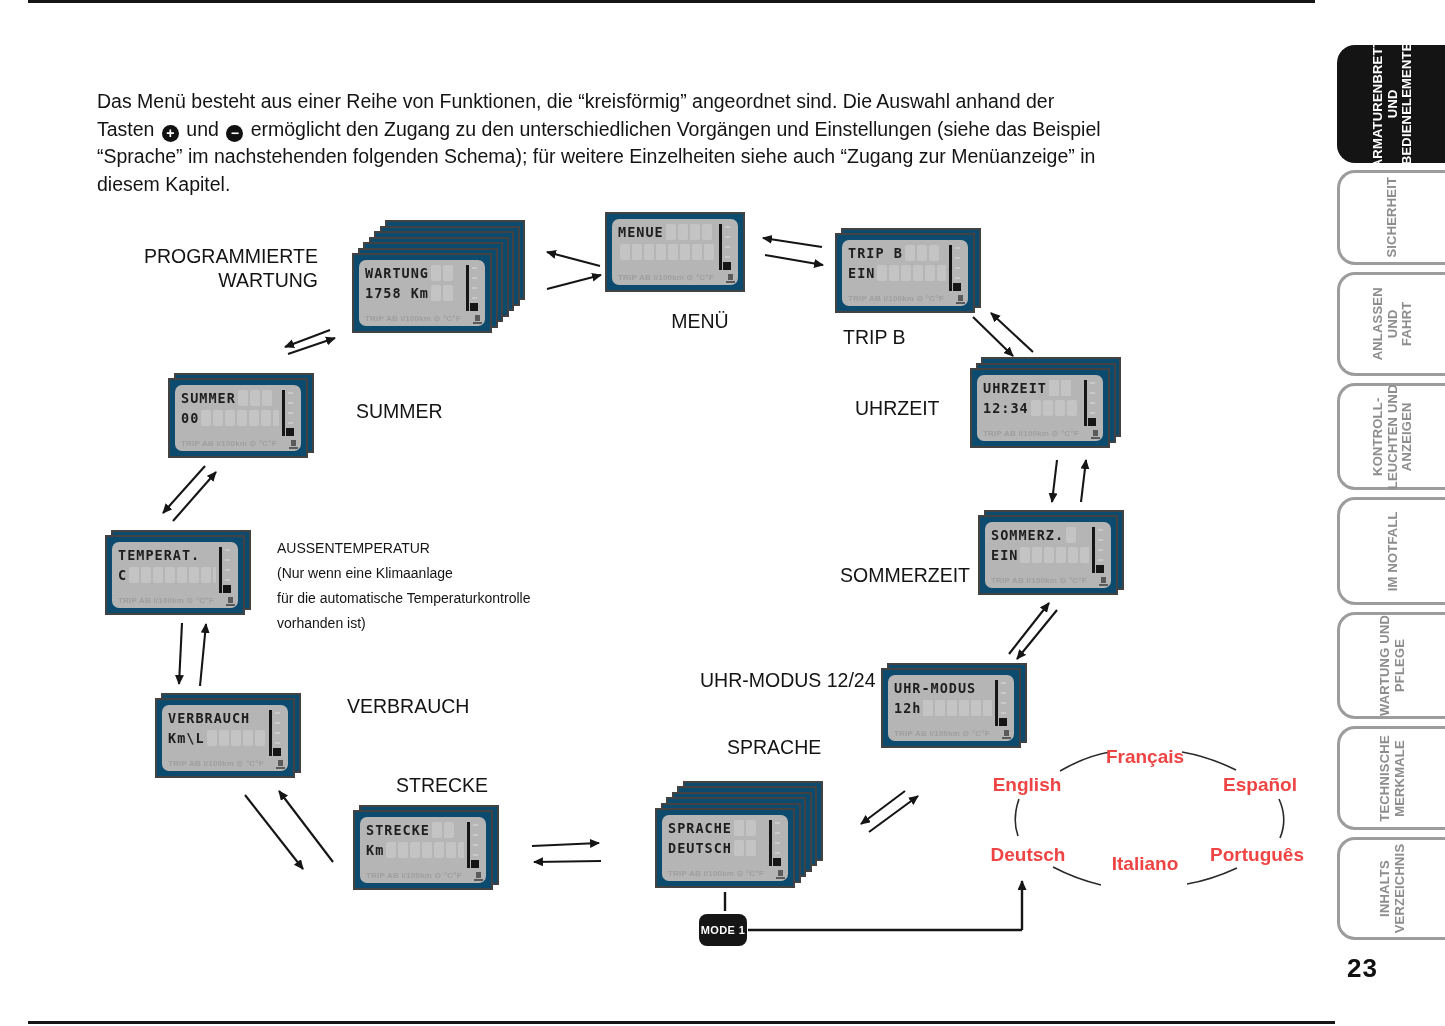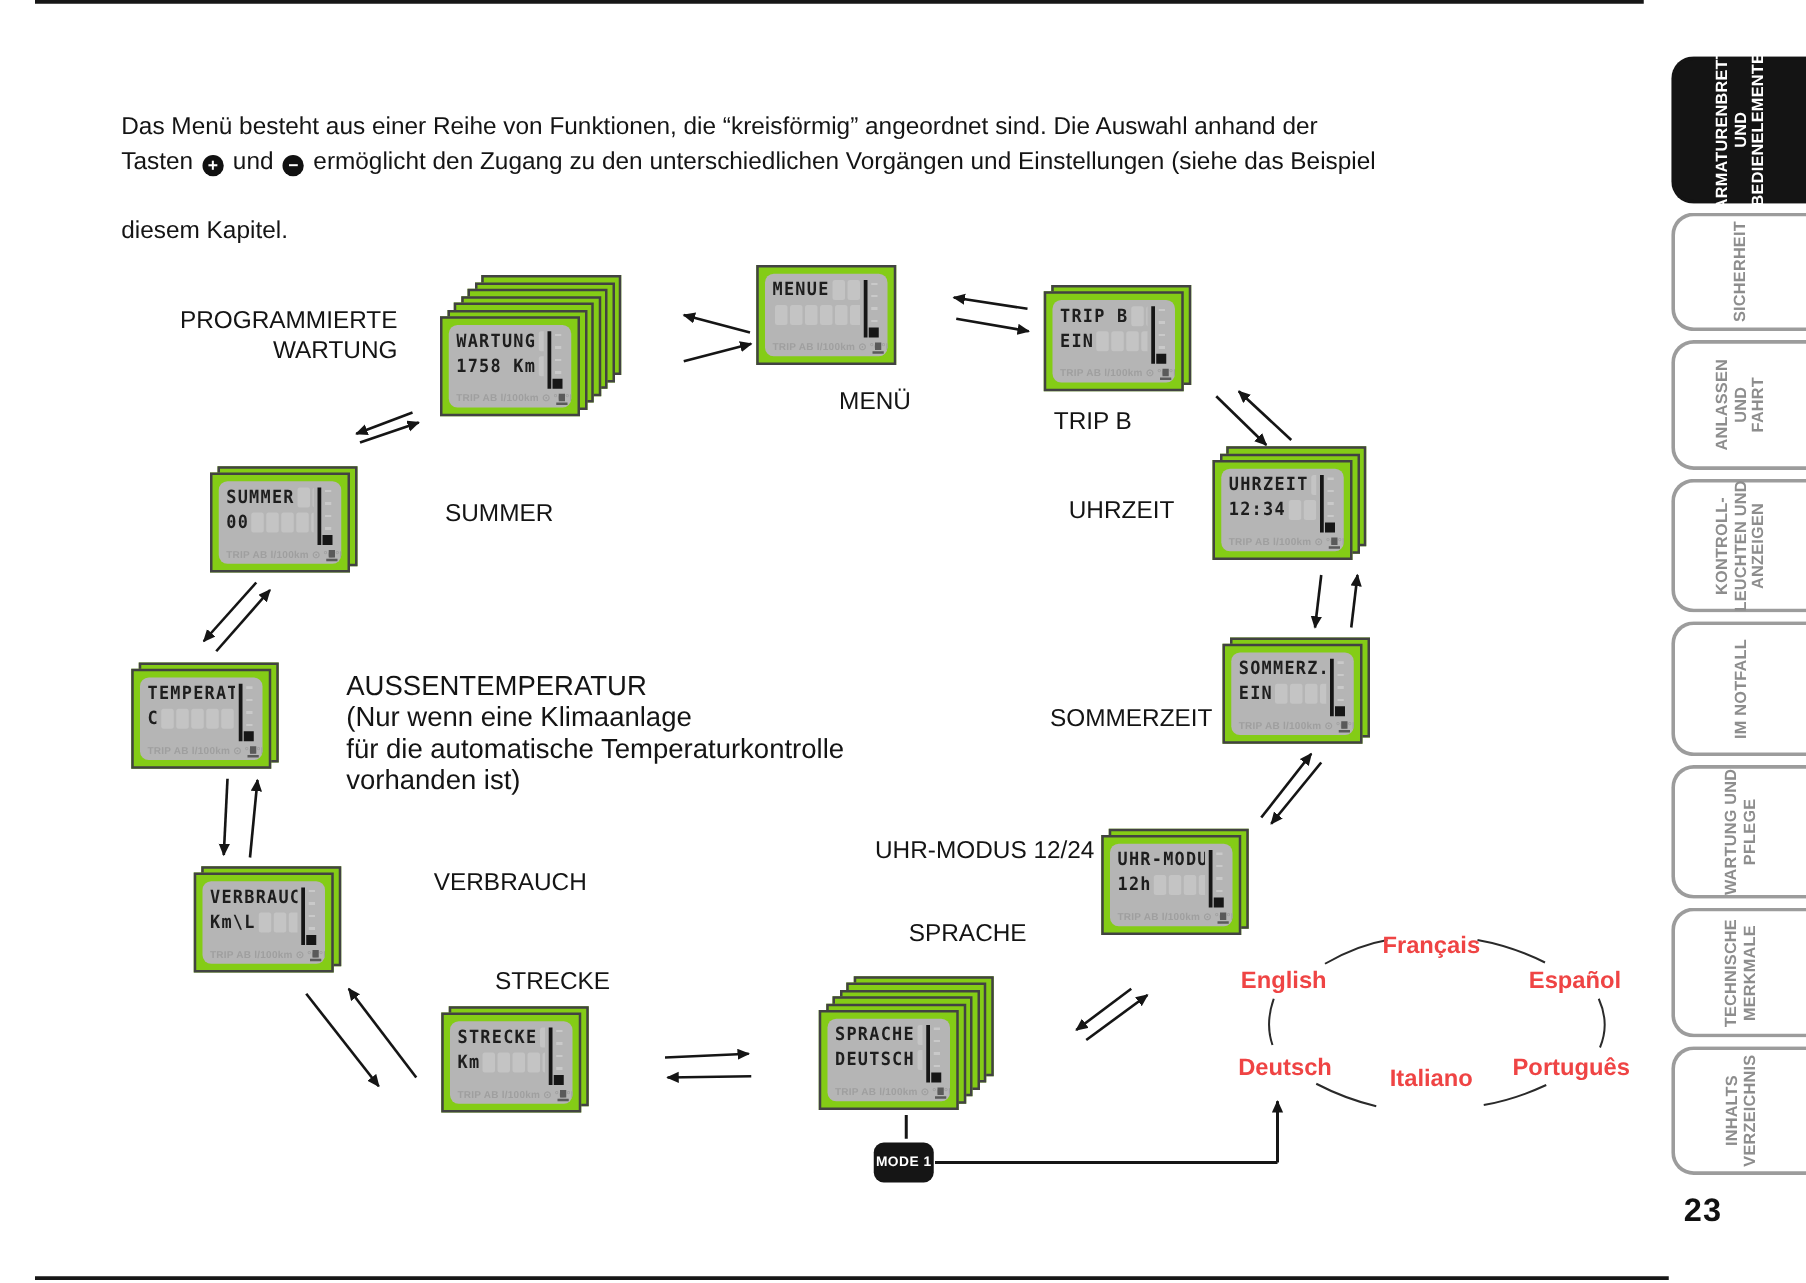--- a/index.html
+++ b/index.html
@@ -6,42 +6,42 @@
   #page{position:relative;width:1445px;height:1026px;background:#fff;overflow:hidden;
         font-family:"Liberation Sans",sans-serif;color:#151515;}
   .rule{position:absolute;background:#161616;}
   
   #title{position:absolute;left:97px;top:44px;font-size:22px;font-weight:700;letter-spacing:.4px;color:#111;}
   #intro{position:absolute;left:97px;top:88px;width:1195px;font-size:19.5px;line-height:27.5px;color:#141414;}
   .circle-btn{display:inline-block;width:17px;height:17px;border-radius:50%;background:#111;color:#fff;
               font-size:14px;line-height:17px;text-align:center;font-weight:700;vertical-align:-2px;margin:0 2px;}
   
   .lcd-stack{position:absolute;width:140px;height:80px;}
-  .back-card,.lcd-card{position:absolute;width:112px;height:80px;background:#84cc16;
+  .back-card,.lcd-card{position:absolute;width:140px;height:80px;background:#0c4a6e;
         border:2px solid #424242;box-sizing:border-box;}
   .lcd-screen{position:absolute;left:5px;top:5px;right:5px;bottom:5px;background:#b5b5b5;border-radius:7px;overflow:hidden;}
   .lcd-row{position:absolute;left:6px;right:22px;height:19px;display:flex;align-items:center;gap:2px;overflow:hidden;}
   .lcd-row.r1{top:3px;} .lcd-row.r2{top:23px;}
   .seg-text{font-family:"DejaVu Sans Mono",monospace;font-weight:700;font-size:13.5px;
             letter-spacing:1px;color:#1e1e1e;white-space:pre;transform:scaleY(1.08);}
   .ghost{display:inline-block;width:10px;height:16px;background:#c4c4c4;border-radius:2px;flex:0 0 auto;}
   .lcd-footer{position:absolute;left:6px;bottom:3px;font-size:8px;font-weight:700;color:#9f9f9f;
               letter-spacing:.2px;white-space:nowrap;}
   .gauge{position:absolute;right:5px;top:5px;width:16px;height:48px;}
   .gauge .bar{position:absolute;left:2px;top:0;width:3px;height:46px;background:#161616;}
   .gauge .ticks{position:absolute;left:8px;top:2px;width:5px;height:38px;
         background:repeating-linear-gradient(#c9c9c9 0 2px,rgba(0,0,0,0) 2px 10px);}
   .gauge .cube{position:absolute;left:6px;top:38px;width:8px;height:8px;background:#161616;}
   .pump{position:absolute;right:3px;bottom:2px;width:9px;height:9px;}
   .pump::before{content:"";position:absolute;left:2px;top:0;width:5px;height:6px;background:#5a5a5a;}
   .pump::after{content:"";position:absolute;left:0;bottom:0;width:9px;height:2px;background:#5a5a5a;}
   
   .lbl{position:absolute;font-size:19.5px;line-height:24px;color:#141414;white-space:pre-line;}
   .lbl.center{transform:translateX(-50%);}
-  .lbl.small{font-size:22px;line-height:25px;}
+  .lbl.small{font-size:14px;line-height:25px;}
   .lang{position:absolute;transform:translate(-50%,-50%);font-size:19px;font-weight:700;color:#ef4444;white-space:nowrap;}
   
   #mode-btn{position:absolute;left:699px;top:914px;width:48px;height:32px;background:#151515;border-radius:8px;
             color:#fff;font-size:11px;font-weight:700;display:flex;align-items:center;justify-content:center;
             letter-spacing:.4px;}
   
   #overlay{position:absolute;left:0;top:0;pointer-events:none;}
   
   .tab{position:absolute;left:1337px;width:108px;background:#fff;border:3px solid #9c9c9c;border-right:none;
        border-radius:18px 0 0 18px;box-sizing:border-box;display:flex;align-items:center;justify-content:center;}
@@ -56,21 +56,21 @@
 
 <div id="page">
 
   <div class="rule" style="left:28px;top:0;width:1287px;height:3px;"></div>
   <div class="rule" style="left:28px;top:1021px;width:1307px;height:3px;"></div>
 
 
   <div id="intro">
     <span>Das Menü besteht aus einer Reihe von Funktionen, die “kreisförmig” angeordnet sind. Die Auswahl anhand der</span><br>
     <span>Tasten </span><span class="circle-btn">+</span><span> und </span><span class="circle-btn">−</span><span> ermöglicht den Zugang zu den unterschiedlichen Vorgängen und Einstellungen (siehe das Beispiel</span><br>
-    <br>
+    <span>“Sprache” im nachstehenden folgenden Schema); für weitere Einzelheiten siehe auch “Zugang zur Menüanzeige” in</span><br>
     <span>diesem Kapitel.</span>
   </div>
 
   <div id="diagram">
       <div class="lcd-stack" style="left: 605px; top: 212px;">
         <div class="lcd-card">
     <div class="lcd-screen">
       <div class="lcd-row r1">
         <span class="seg-text">MENUE</span>
         <span style="display:contents;"><span class="ghost"></span><span class="ghost"></span><span class="ghost"></span><span class="ghost"></span></span>

